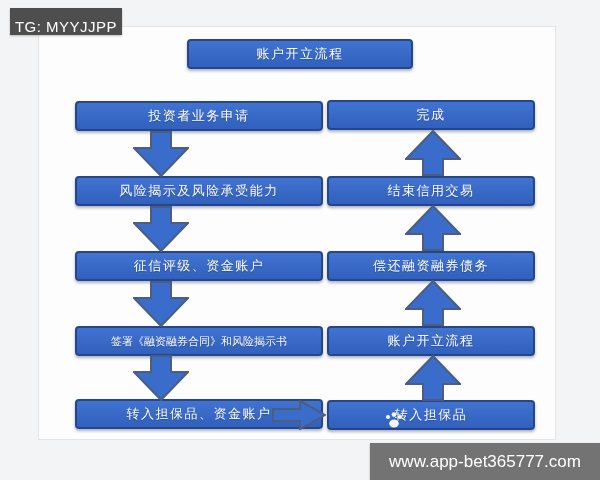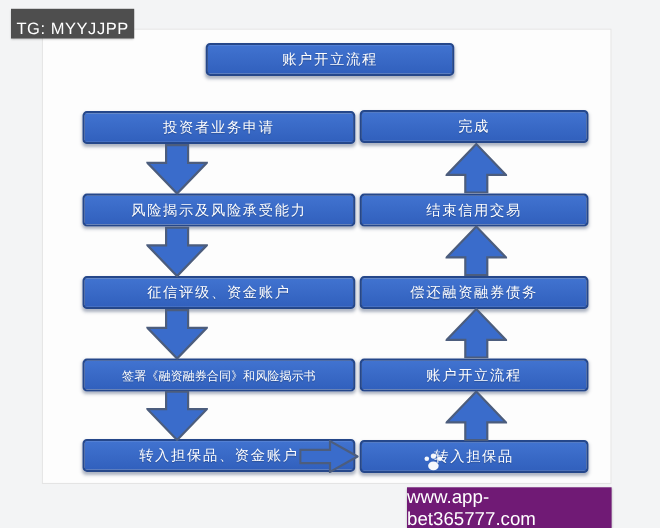--- a/index.html
+++ b/index.html
@@ -11,21 +11,21 @@
   .panel{
     position:absolute;left:38px;top:26px;width:516px;height:412px;
     background:#fdfdfd;border:1px solid #e4e4e4;
   }
   .banner{
     position:absolute;background:#4e4e4e;color:#fff;
     display:flex;align-items:center;justify-content:center;
     box-shadow:0 1px 2px rgba(0,0,0,.25);
   }
   .banner.tg{left:10px;top:8px;width:112px;height:27px;font-size:15px;letter-spacing:.5px;align-items:flex-end;}
-  .banner.url{left:370px;top:443px;width:186px;height:37px;font-size:17px;background:#701a75;}
+  .banner.url{left:370px;top:443px;width:230px;height:37px;font-size:17px;background:#737373;}
   .node{
     position:absolute;height:30px;
     background:linear-gradient(#4173d0,#3160bd);
     border:2px solid #25478a;border-radius:4px;
     box-shadow:0 2px 3px rgba(20,40,80,.35);
     color:#fff;font-size:13px;font-weight:normal;letter-spacing:1.5px;
     display:flex;align-items:center;justify-content:center;
     box-sizing:border-box;white-space:nowrap;
     text-shadow:0 1px 1px rgba(0,0,0,.25);
   }

